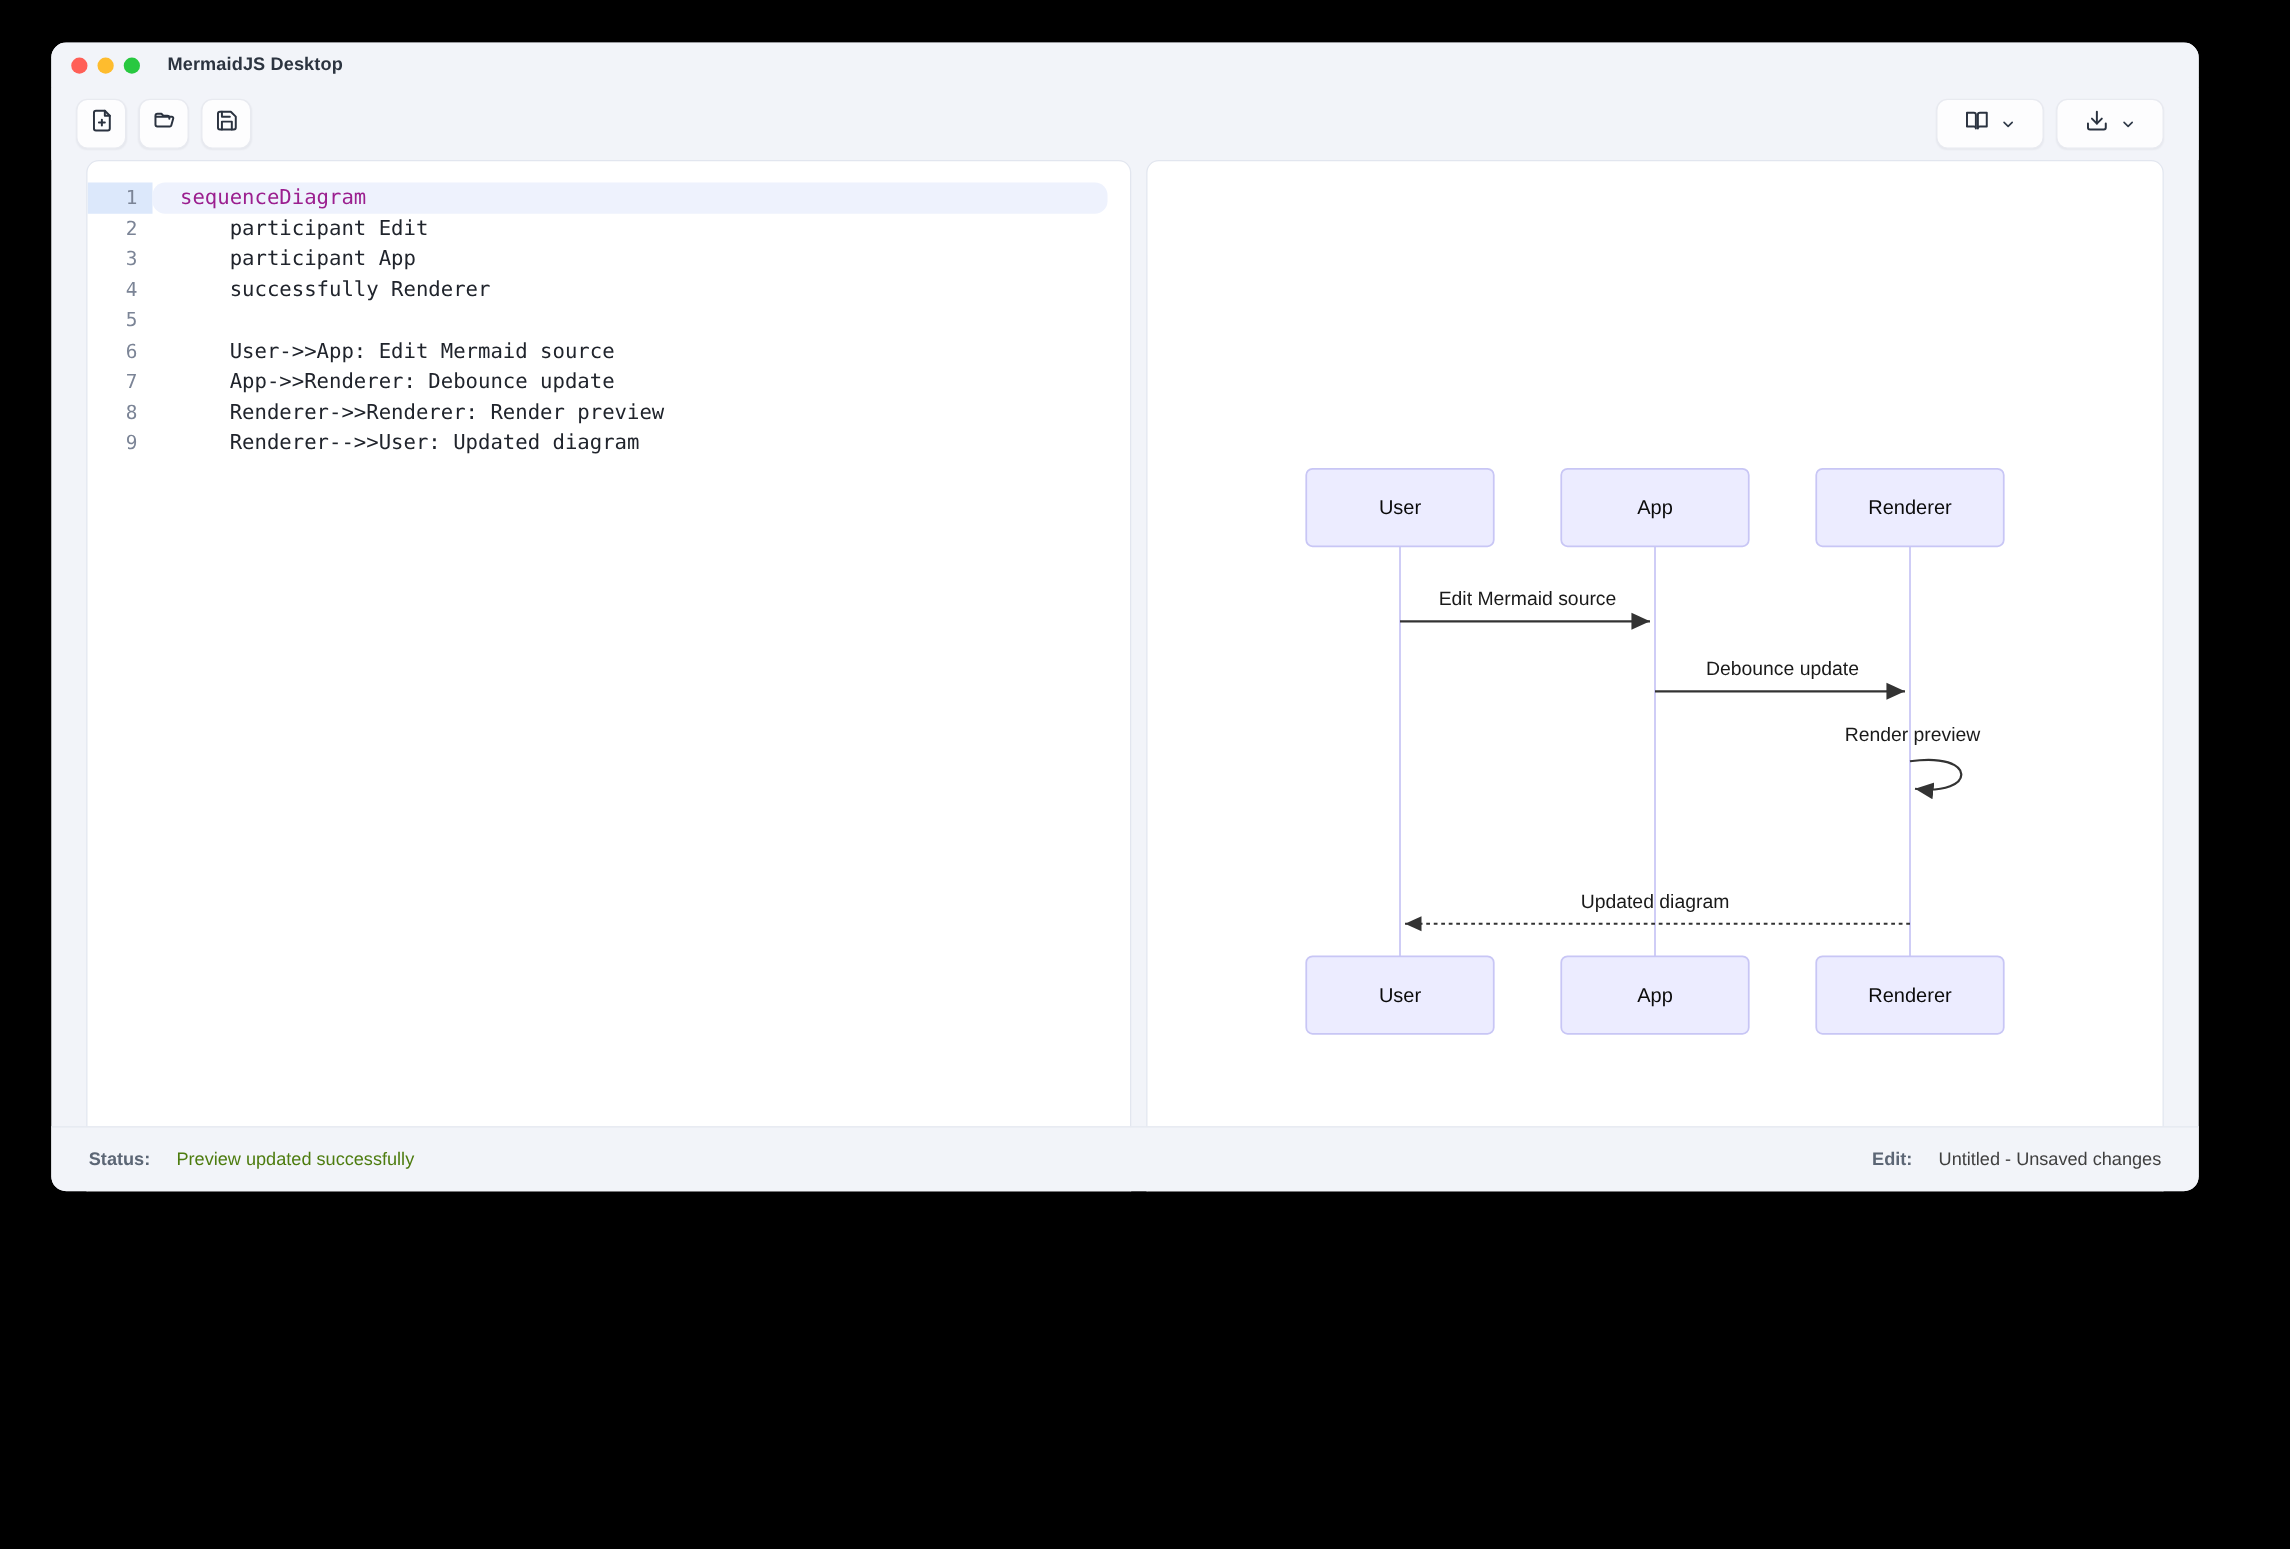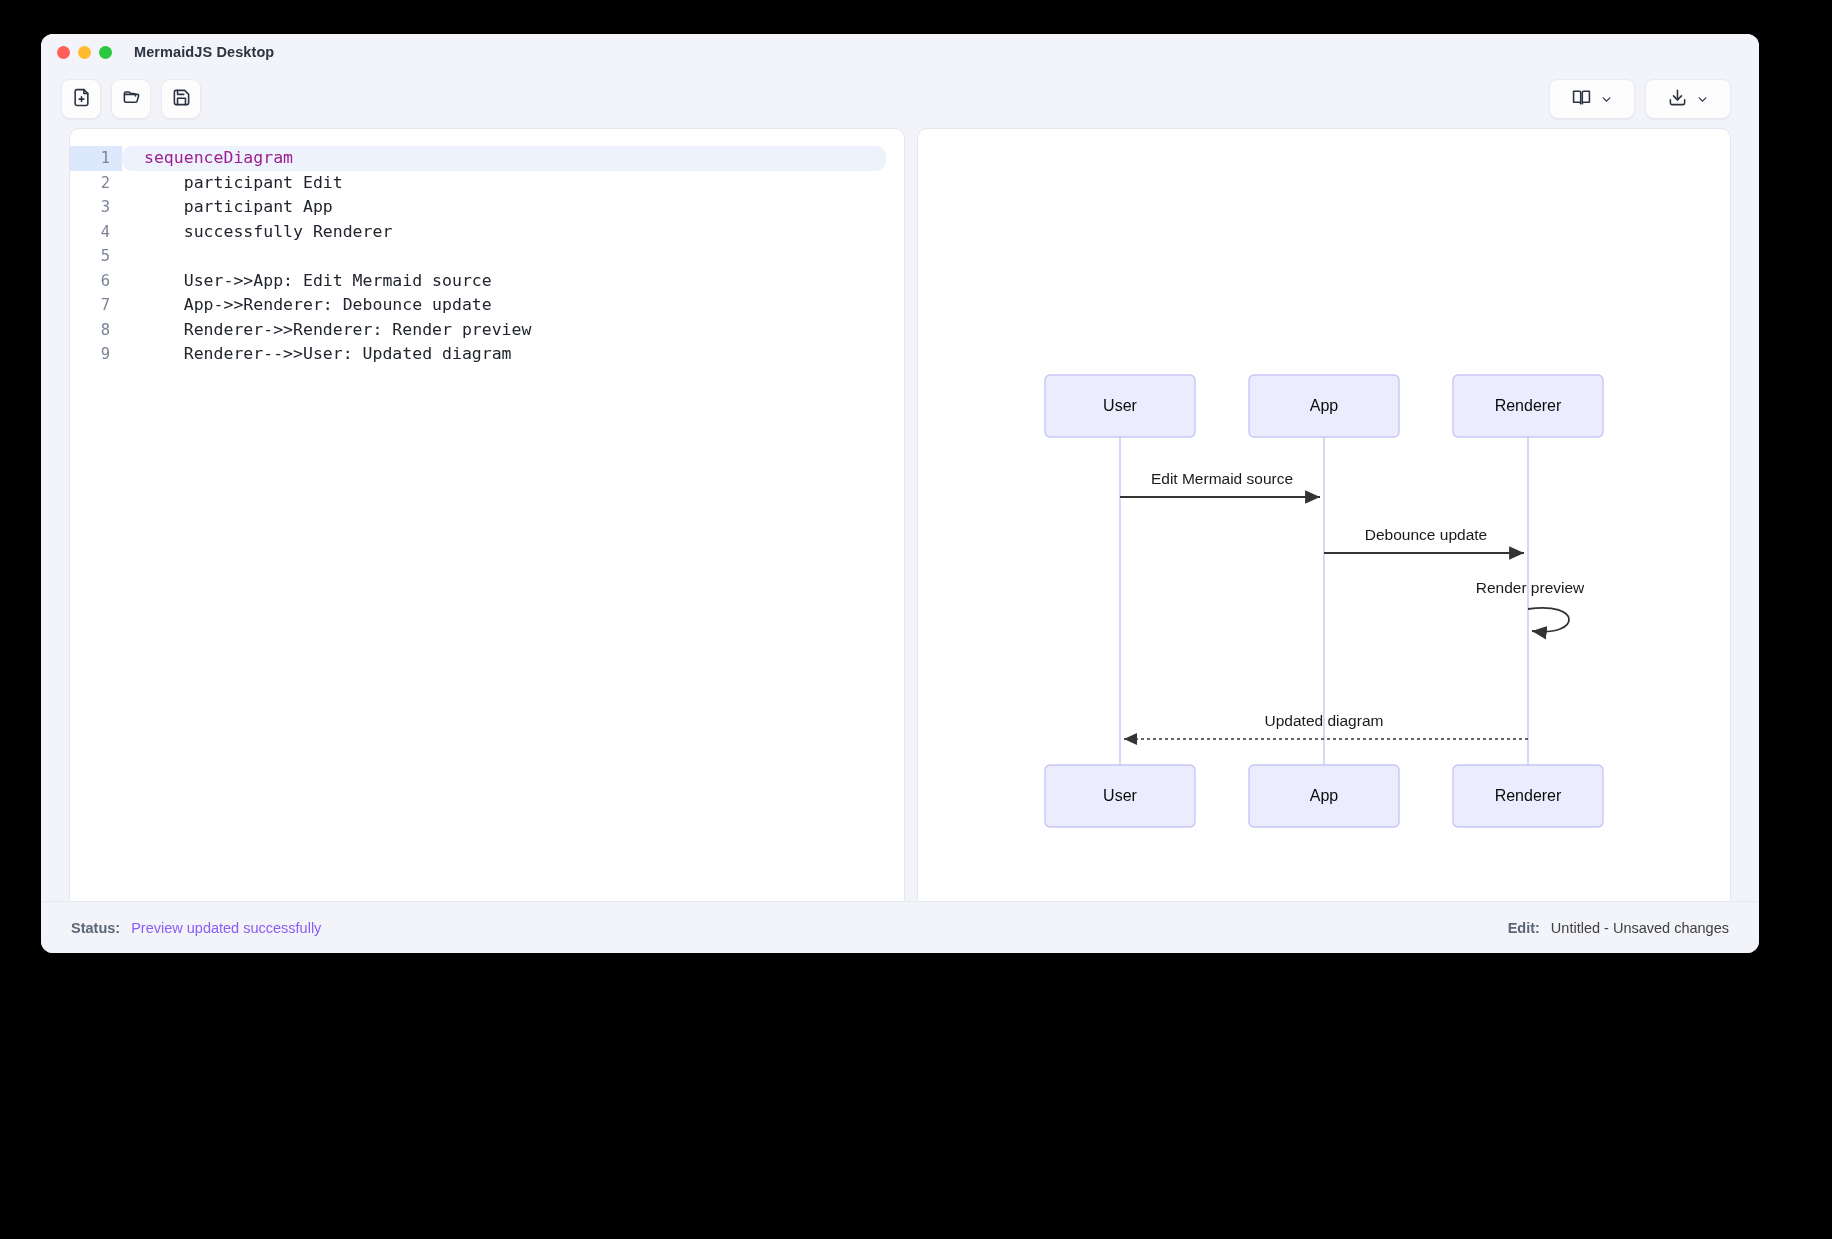--- a/index.html
+++ b/index.html
@@ -222,24 +222,24 @@
     display: flex;
     align-items: center;
     justify-content: space-between;
     padding: 0 30px 0 30px;
     box-sizing: border-box;
     font-size: 14.5px;
   }
   .status-left, .status-right {
     display: flex;
     align-items: center;
-    gap: 11px;
+    gap: 21px;
   }
   .sb-key { color: #5c6675; font-weight: bold; }
-  .sb-ok  { color: #8b5cf6; }
+  .sb-ok  { color: #4d7c0f; }
   .sb-err { color: #404040; }
 </style>
 </head>
 <body>
 
 <div id="app-window">
 
   <div class="titlebar">
     <div class="traffic">
       <span class="dot red"></span>

